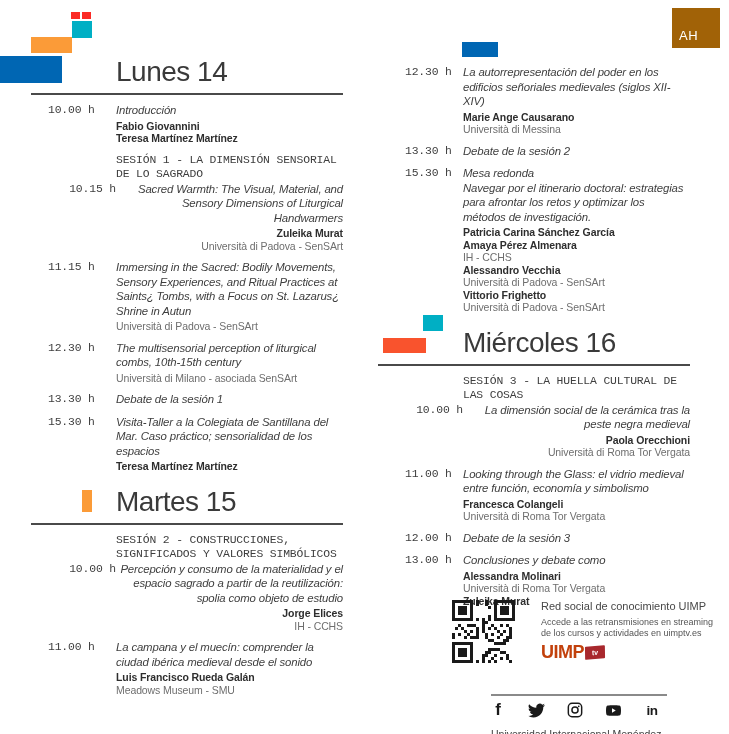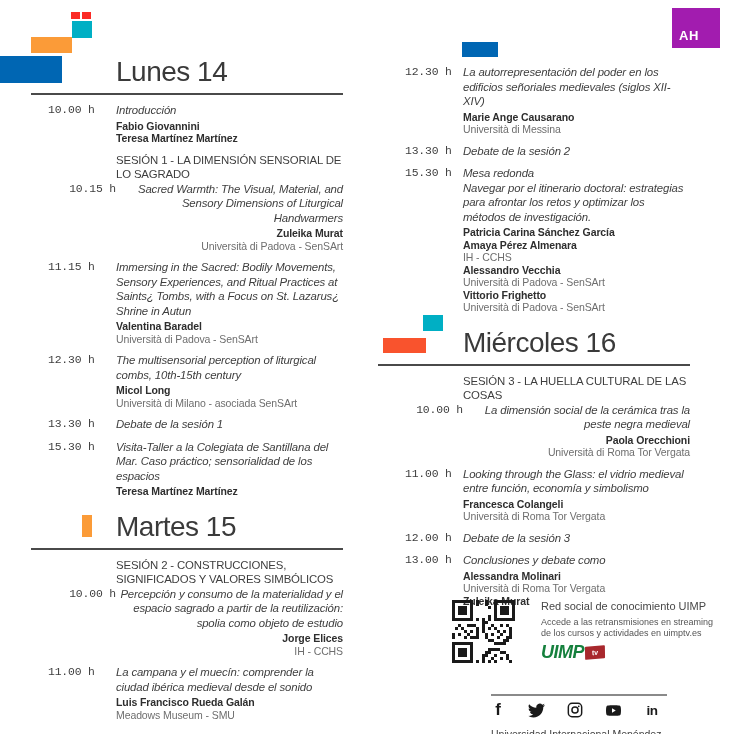--- a/index.html
+++ b/index.html
@@ -5,53 +5,53 @@
   html,body{margin:0;padding:0;background:#fff;}
   .page{position:relative;width:729px;height:734px;background:#fff;overflow:hidden;
         font-family:"Liberation Sans",sans-serif;color:#3E3E3E;}
   .deco{position:absolute;}
   .d-red1{left:71px;top:12px;width:9px;height:7px;background:#FB2B26;}
   .d-red2{left:82px;top:12px;width:9px;height:7px;background:#FB2B26;}
   .d-cyan{left:72px;top:21px;width:20px;height:17px;background:#00AFC4;}
   .d-orange{left:31px;top:37px;width:41px;height:16px;background:#FB9B38;}
   .d-blue{left:0;top:56px;width:62px;height:27px;background:#0066B3;}
   .d-blue-r{left:462px;top:42px;width:36px;height:15px;background:#0066B3;}
-  .ah{position:absolute;left:672px;top:8px;width:48px;height:40px;background:#a21caf;
+  .ah{position:absolute;left:672px;top:8px;width:48px;height:40px;background:#a16207;
       color:#fff;display:flex;align-items:flex-end;padding:5px 0 5px 7px;box-sizing:border-box;
-      font-size:13px;letter-spacing:.5px;font-weight:bold;}
+      font-size:13px;letter-spacing:.5px;}
   .col{position:absolute;top:57px;width:312px;}
   .col-left{left:31px;}
   .col-right{left:378px;}
   .day{margin:0;}
   .day + .day{margin-top:14px;}
   .day-title{position:relative;padding-left:85px;font-size:28px;font-weight:400;color:#3A3A3A;
              margin:0 0 6px 0;line-height:30px;letter-spacing:-.5px;}
   .day-rule{height:2px;background:#4A4A4A;}
   .bar-martes{position:absolute;left:51px;top:3px;width:10px;height:22px;background:#FB9B38;}
   .sq-cyan-mie{position:absolute;left:45px;top:-13px;width:20px;height:16px;background:#00AFC4;}
   .sq-tomato-mie{position:absolute;left:5px;top:10px;width:43px;height:15px;background:#F9532D;}
   .items{width:100%;}
   .item{display:flex;margin-top:8px;}
-  .session{padding-left:85px;margin-top:8px;font-size:11.4px;line-height:14.5px;letter-spacing:-.15px;}
+  .session{padding-left:85px;margin-top:8px;font-size:11.4px;line-height:14.5px;letter-spacing:-.15px;font-family:Liberation Mono, monospace;}
   .session + .item{margin-top:0;text-align:right;}
   .time{width:85px;box-sizing:border-box;padding-left:17px;font-size:11.4px;line-height:14.5px;
         letter-spacing:-.15px;flex-shrink:0;font-family:Liberation Mono, monospace;}
   .col-right .time{padding-left:27px;}
   .body{flex:1;min-width:0;}
   .title{font-size:11.4px;line-height:14.5px;letter-spacing:-.15px;font-style:italic;}
   .speakers{margin-top:2px;}
   .name{font-size:10.5px;line-height:12.5px;font-weight:bold;color:#2E2E2E;letter-spacing:-.1px;}
   .aff{font-size:10.5px;line-height:12.5px;color:#6E6E6E;letter-spacing:-.1px;}
   .footer{position:absolute;left:452px;top:598px;width:265px;height:132px;}
   .qr{position:absolute;left:0;top:2px;width:63px;height:63px;}
   .net-title{position:absolute;left:89px;top:2px;font-size:11px;color:#474747;}
   .net-l1{position:absolute;left:89px;top:19px;font-size:9px;color:#555;}
   .net-l2{position:absolute;left:89px;top:30px;font-size:9px;color:#555;}
   .uimp{position:absolute;left:89px;top:44px;display:flex;align-items:center;}
-  .uimp-word{font-size:18px;font-weight:900;color:#15803d;letter-spacing:-.5px;font-style:italic;}
+  .uimp-word{font-size:18px;font-weight:900;color:#c2410c;letter-spacing:-.5px;}
   .uimp-tv{display:inline-block;width:20px;height:13px;background:#A8282D;color:#fff;
            font-size:7px;font-weight:bold;text-align:center;line-height:13px;
            transform:rotate(-5deg) skewX(-4deg);margin-left:1px;border-radius:1px;}
   .univ{position:absolute;left:39px;top:82px;width:177px;text-align:left;font-size:10.5px;color:#3E3E3E;margin-top:48px;}
   .foot-rule{position:absolute;left:39px;top:96px;width:176px;height:2px;background:#8A8A8A;}
   .social{position:absolute;left:36px;top:102px;width:174px;height:20px;display:flex;
           justify-content:space-between;align-items:center;}
   .social a{display:flex;align-items:center;justify-content:center;width:20px;height:20px;
             color:#1A1A1A;text-decoration:none;}
   .fb{font-size:17px;font-weight:900;}
@@ -98,31 +98,29 @@
                 <div class="name">Zuleika Murat</div>
                 <div class="aff">Università di Padova - SenSArt</div>
               </div>
             </div>
           </div>
           <div class="item">
             <div class="time">11.15 h</div>
             <div class="body">
               <div class="title">Immersing in the Sacred: Bodily Movements, Sensory Experiences, and Ritual Practices at Saints¿ Tombs, with a Focus on St. Lazarus¿ Shrine in Autun</div>
               <div class="speakers">
-                <div class="name">Valentina Baradel</div>
                 <div class="aff">Università di Padova - SenSArt</div>
               </div>
             </div>
           </div>
           <div class="item">
             <div class="time">12.30 h</div>
             <div class="body">
               <div class="title">The multisensorial perception of liturgical combs, 10th-15th century</div>
               <div class="speakers">
-                <div class="name">Micol Long</div>
                 <div class="aff">Università di Milano - asociada SenSArt</div>
               </div>
             </div>
           </div>
           <div class="item">
             <div class="time">13.30 h</div>
             <div class="body">
               <div class="title">Debate de la sesión 1</div>
             </div>
           </div>

